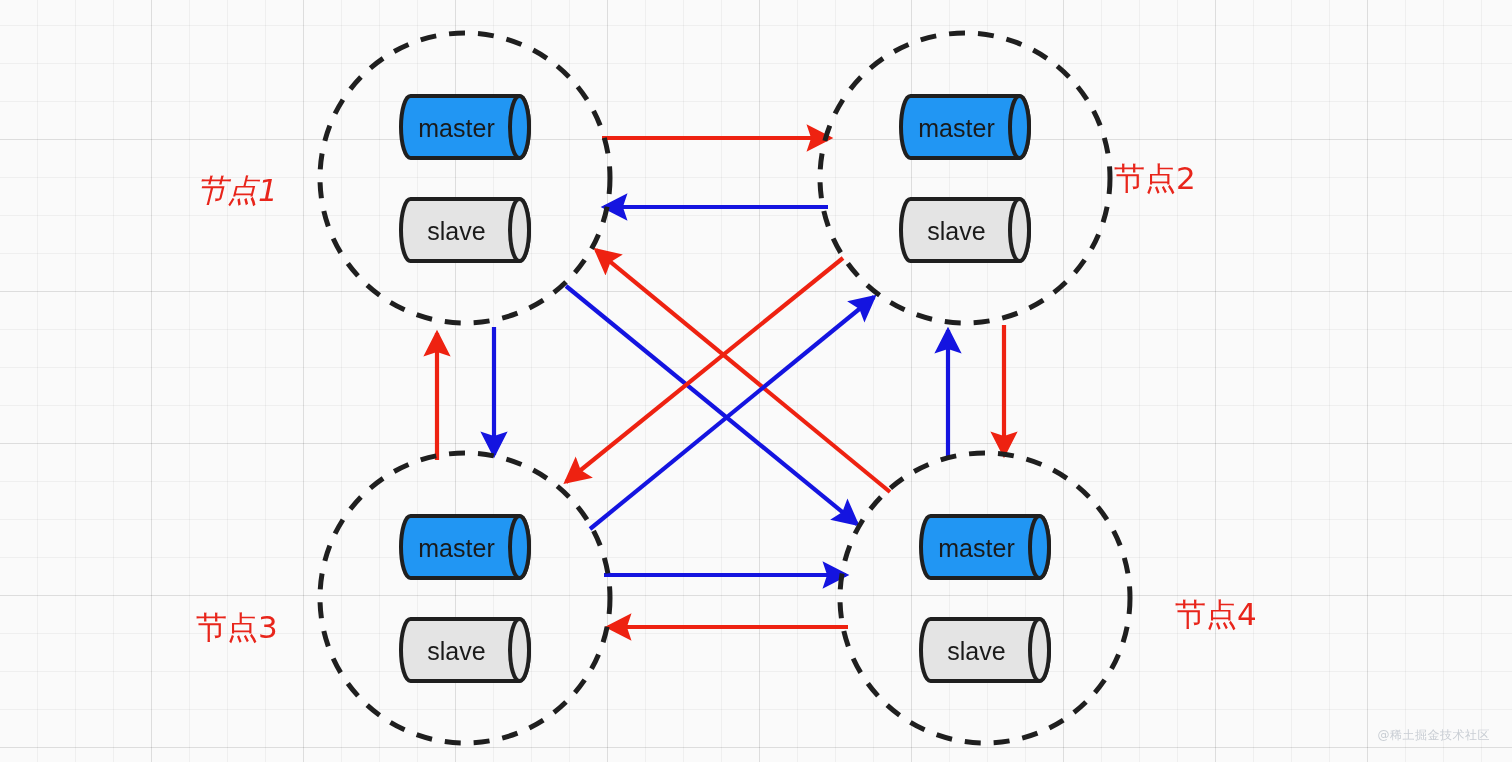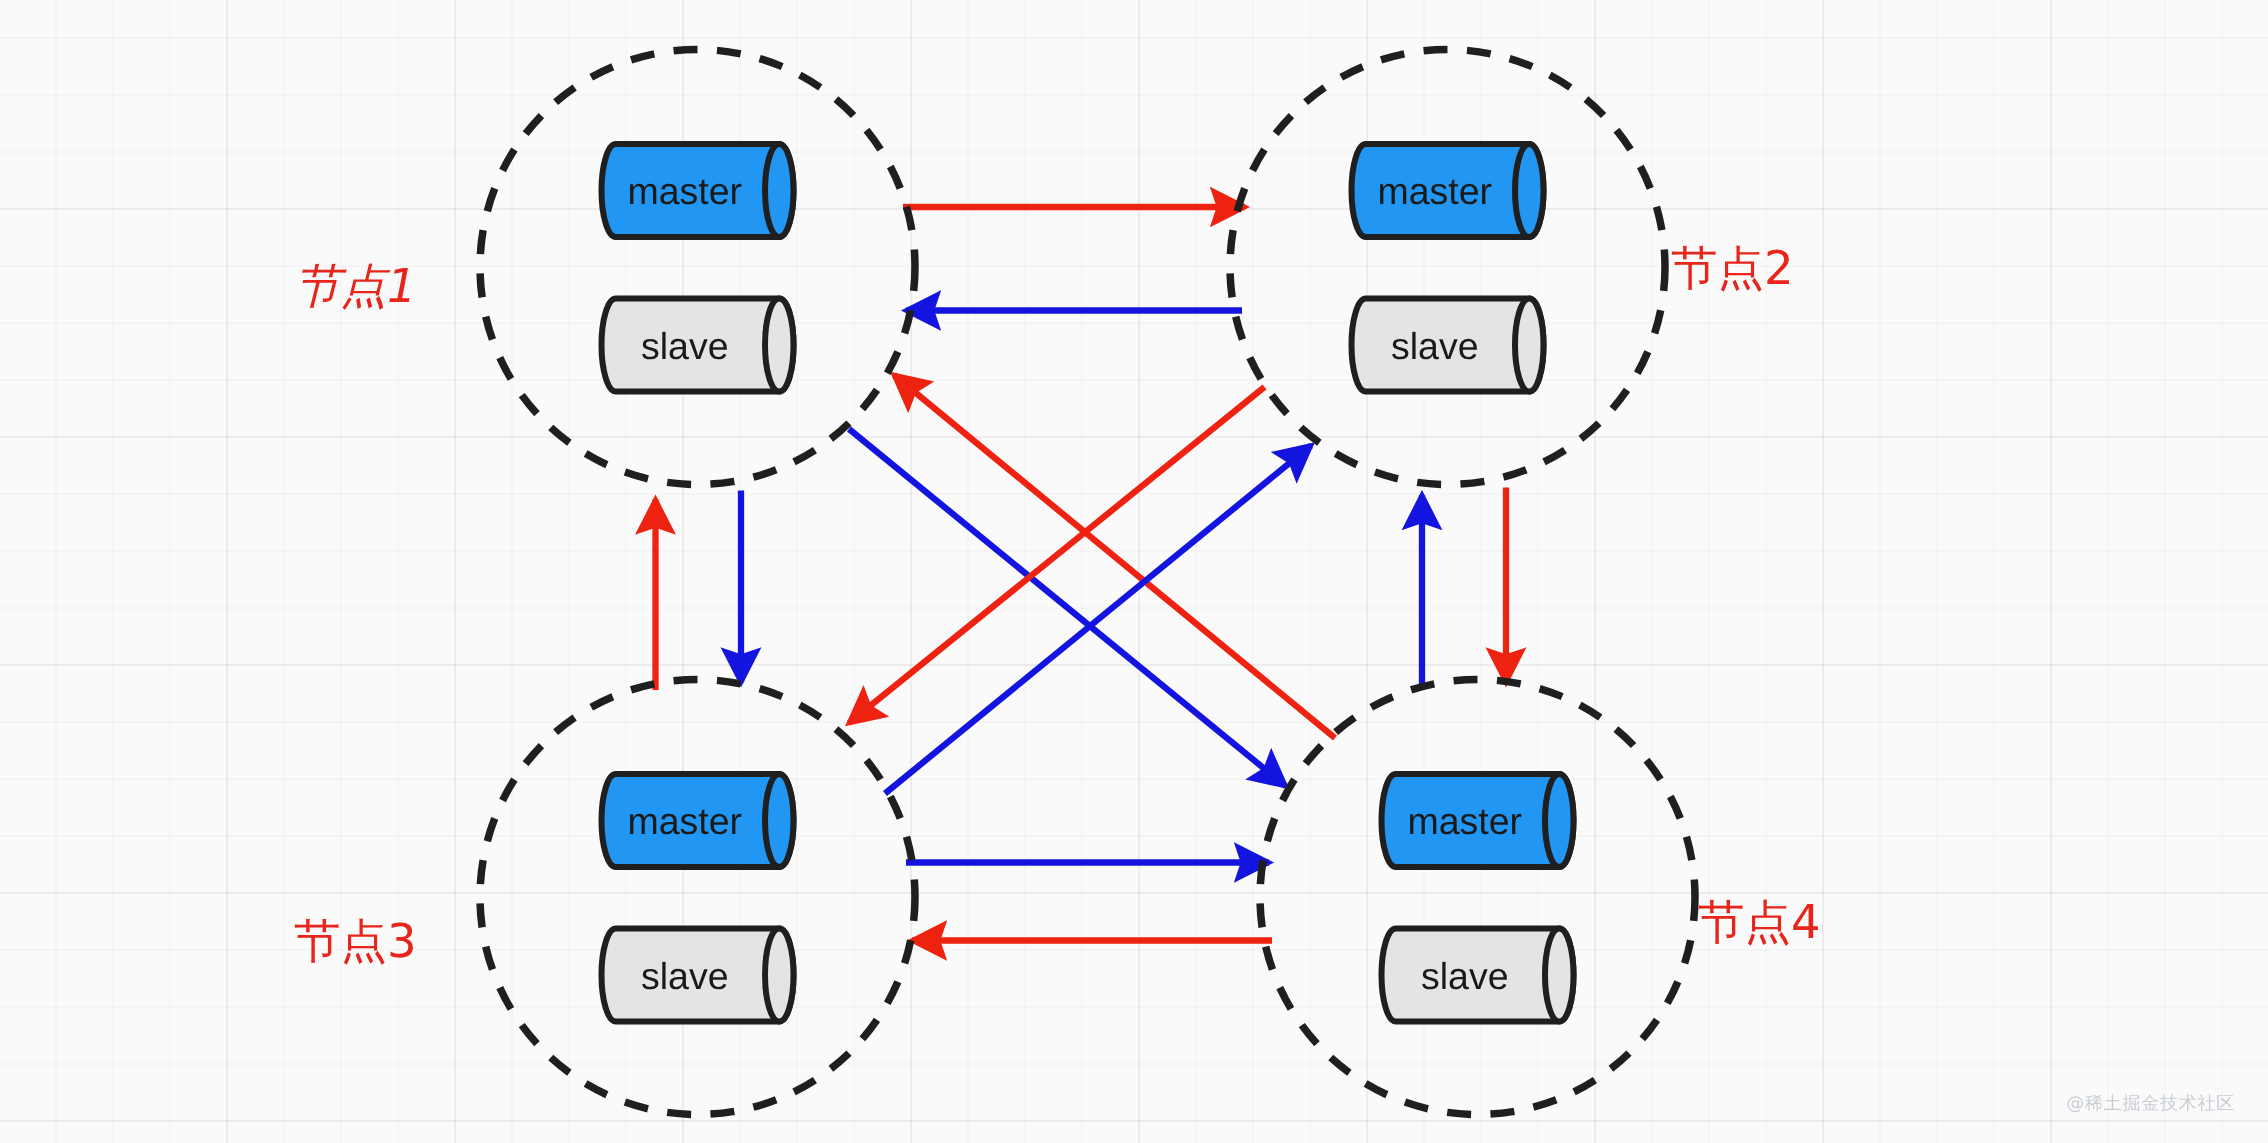--- a/index.html
+++ b/index.html
@@ -139,17 +139,17 @@
             <text x="976.5" y="651" class="db-text">slave</text>
           </g>
         </g>
       </g>
   </svg>
 
   <div id="labels">
       <div class="node-label" style="left: 196px; top: 170px; color: rgb(232, 37, 27); font-style: italic;">节点1</div>
       <div class="node-label" style="left: 1114px; top: 158px; color: rgb(232, 37, 27);">节点2</div>
       <div class="node-label" style="left: 196px; top: 580px; color: rgb(232, 37, 27); margin-top: 27px;">节点3</div>
-      <div class="node-label" style="left: 1132px; top: 594px; color: rgb(232, 37, 27);">节点4</div>
+      <div class="node-label" style="left: 1175px; top: 594px; color: rgb(232, 37, 27);">节点4</div>
     </div>
 
   <div class="watermark">@稀土掘金技术社区</div>
 </div>
 
 </body></html>

